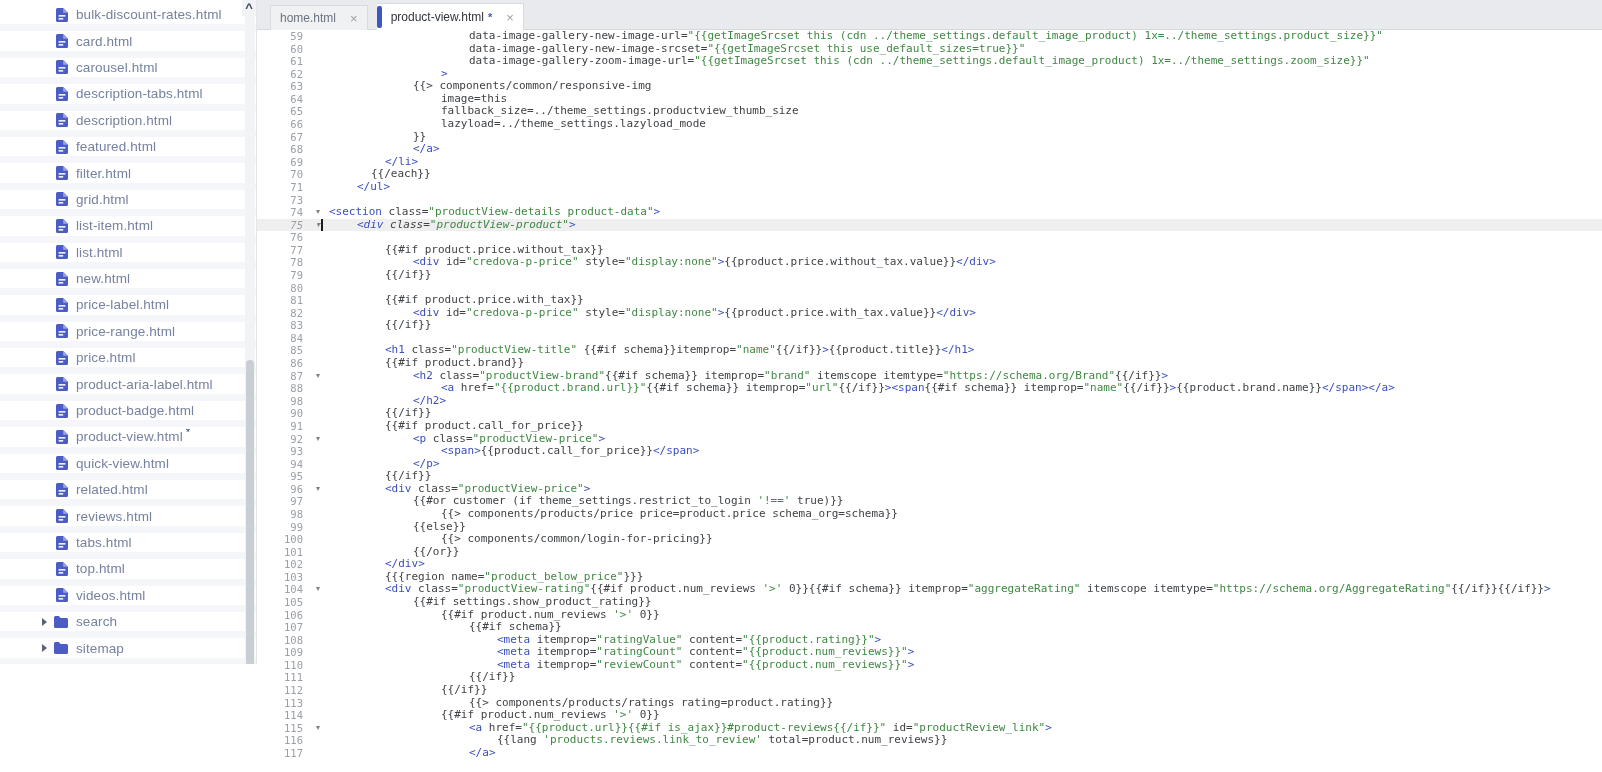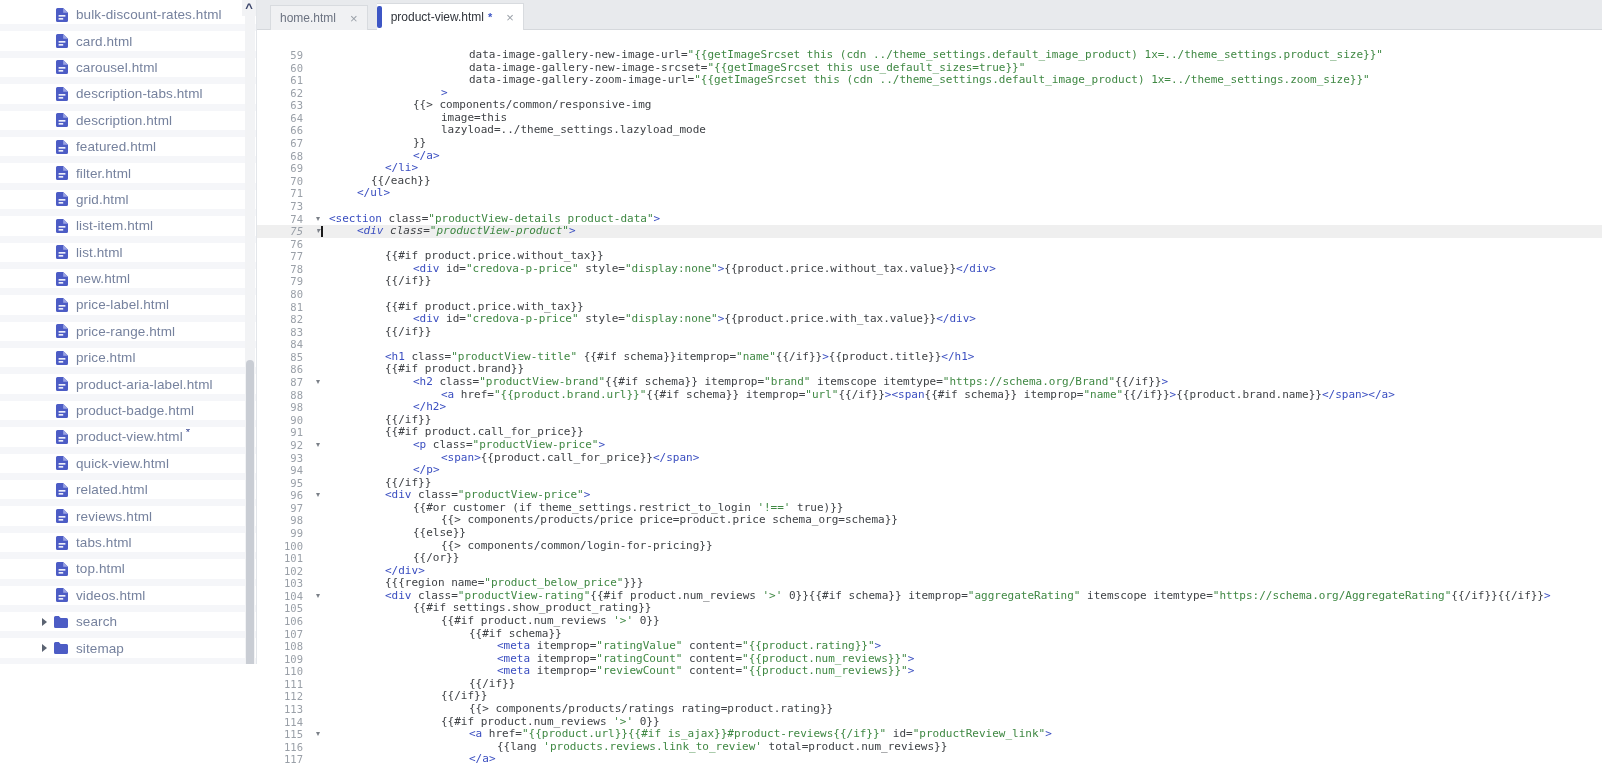--- a/index.html
+++ b/index.html
@@ -56,21 +56,21 @@
   }
   .tab.active{
     background:#fff;color:#30343b;border-left:none;padding-left:0;height:27px;
   }
   .tab-accent{width:5px;height:22px;background:#3d56c5;border-radius:2px;margin-right:9px;}
   .tab-label{white-space:nowrap;}
   .tab-mod{color:#3d56c5;font-weight:bold;margin-left:4px;vertical-align:super;font-size:11px;}
   .tab-close{margin-left:14px;color:#9aa0a8;font-size:13px;line-height:1;cursor:pointer;}
 
   
-  .editor{flex:1;background:#fff;overflow:hidden;position:relative;margin-top:19px;}
+  .editor{flex:1;background:#fff;overflow:hidden;position:relative;}
   .cl{display:flex;height:12.58px;position:relative;}
   .cl.active{background:#efefef;font-style:italic;}
   .ln{
     flex:0 0 50px;text-align:right;padding-right:4px;box-sizing:border-box;
     font-family:"DejaVu Sans Mono","Liberation Mono",monospace;
     font-size:10.5px;line-height:12.58px;color:#9aa0a8;user-select:none;
   }
   .fm{
     flex:0 0 22px;text-align:center;font-size:8px;line-height:12.58px;color:#7b8088;user-select:none;
   }
@@ -368,20 +368,25 @@
           <span class="ln">63</span>
           <span class="fm"></span>
           <pre class="ct" style="padding-left:84.0px">{{&gt; components/common/responsive-img</pre>
         </div>
         <div class="cl">
           <span class="ln">64</span>
           <span class="fm"></span>
           <pre class="ct" style="padding-left:112.0px">image=this</pre>
         </div>
         <div class="cl">
+          <span class="ln">65</span>
+          <span class="fm"></span>
+          <pre class="ct" style="padding-left:112.0px">fallback_size=../theme_settings.productview_thumb_size</pre>
+        </div>
+        <div class="cl">
           <span class="ln">66</span>
           <span class="fm"></span>
           <pre class="ct" style="padding-left:112.0px">lazyload=../theme_settings.lazyload_mode</pre>
         </div>
         <div class="cl">
           <span class="ln">67</span>
           <span class="fm"></span>
           <pre class="ct" style="padding-left:84.0px">}}</pre>
         </div>
         <div class="cl">

